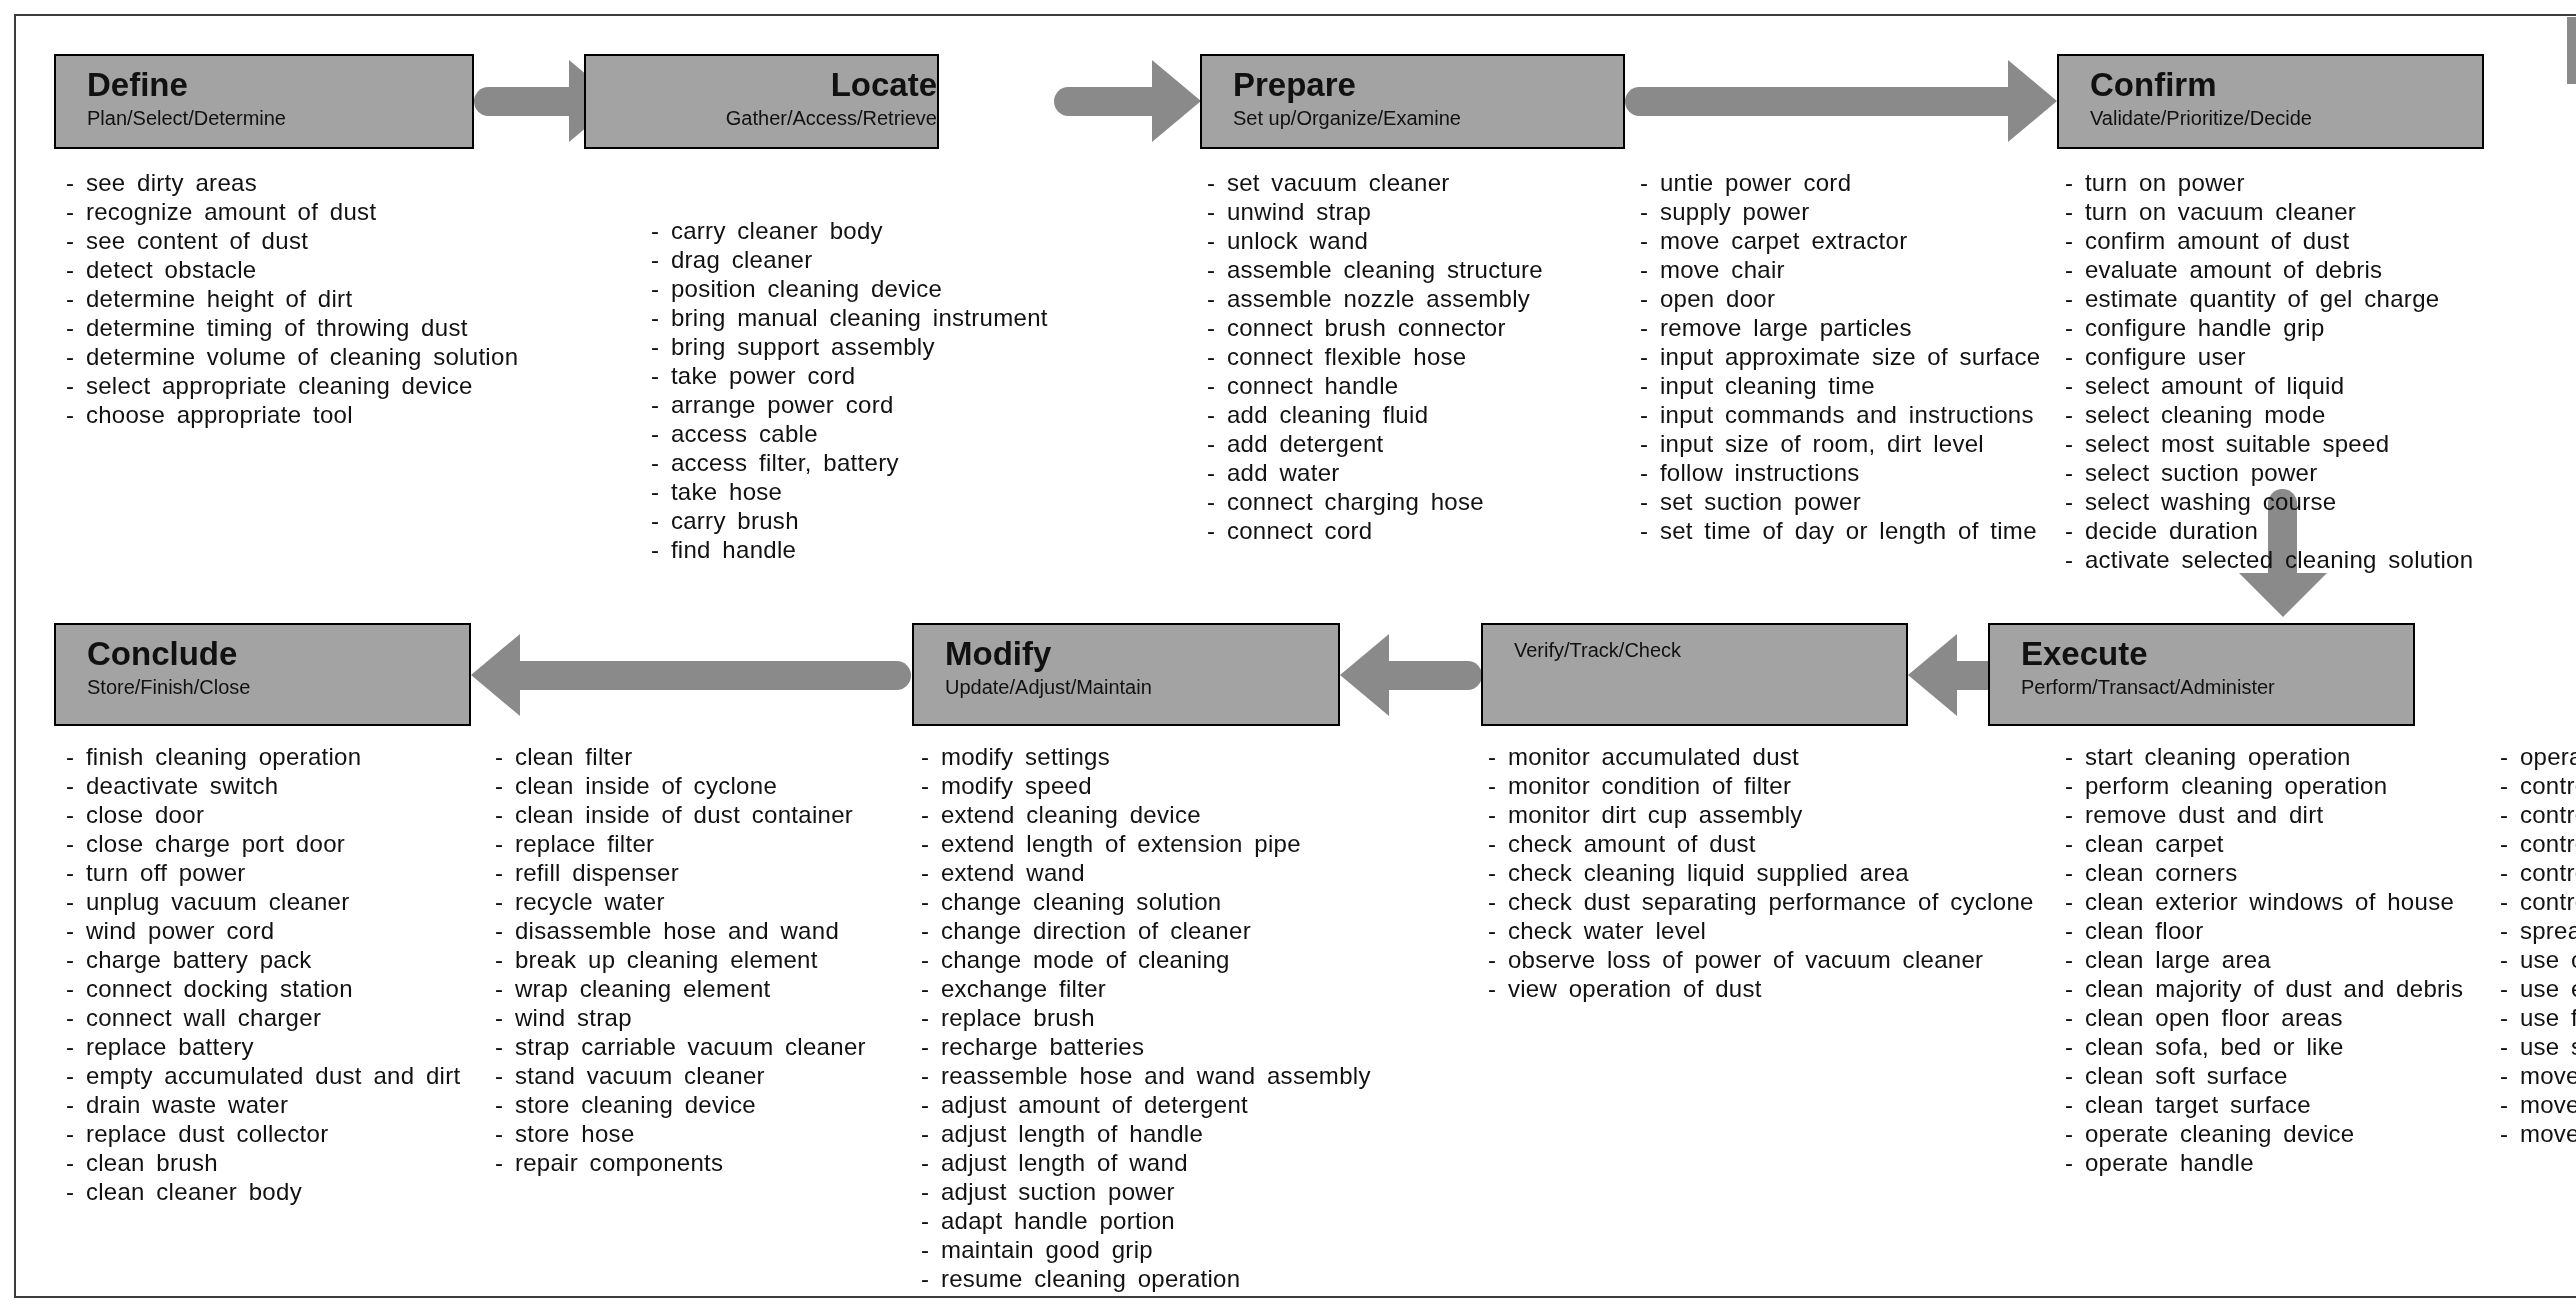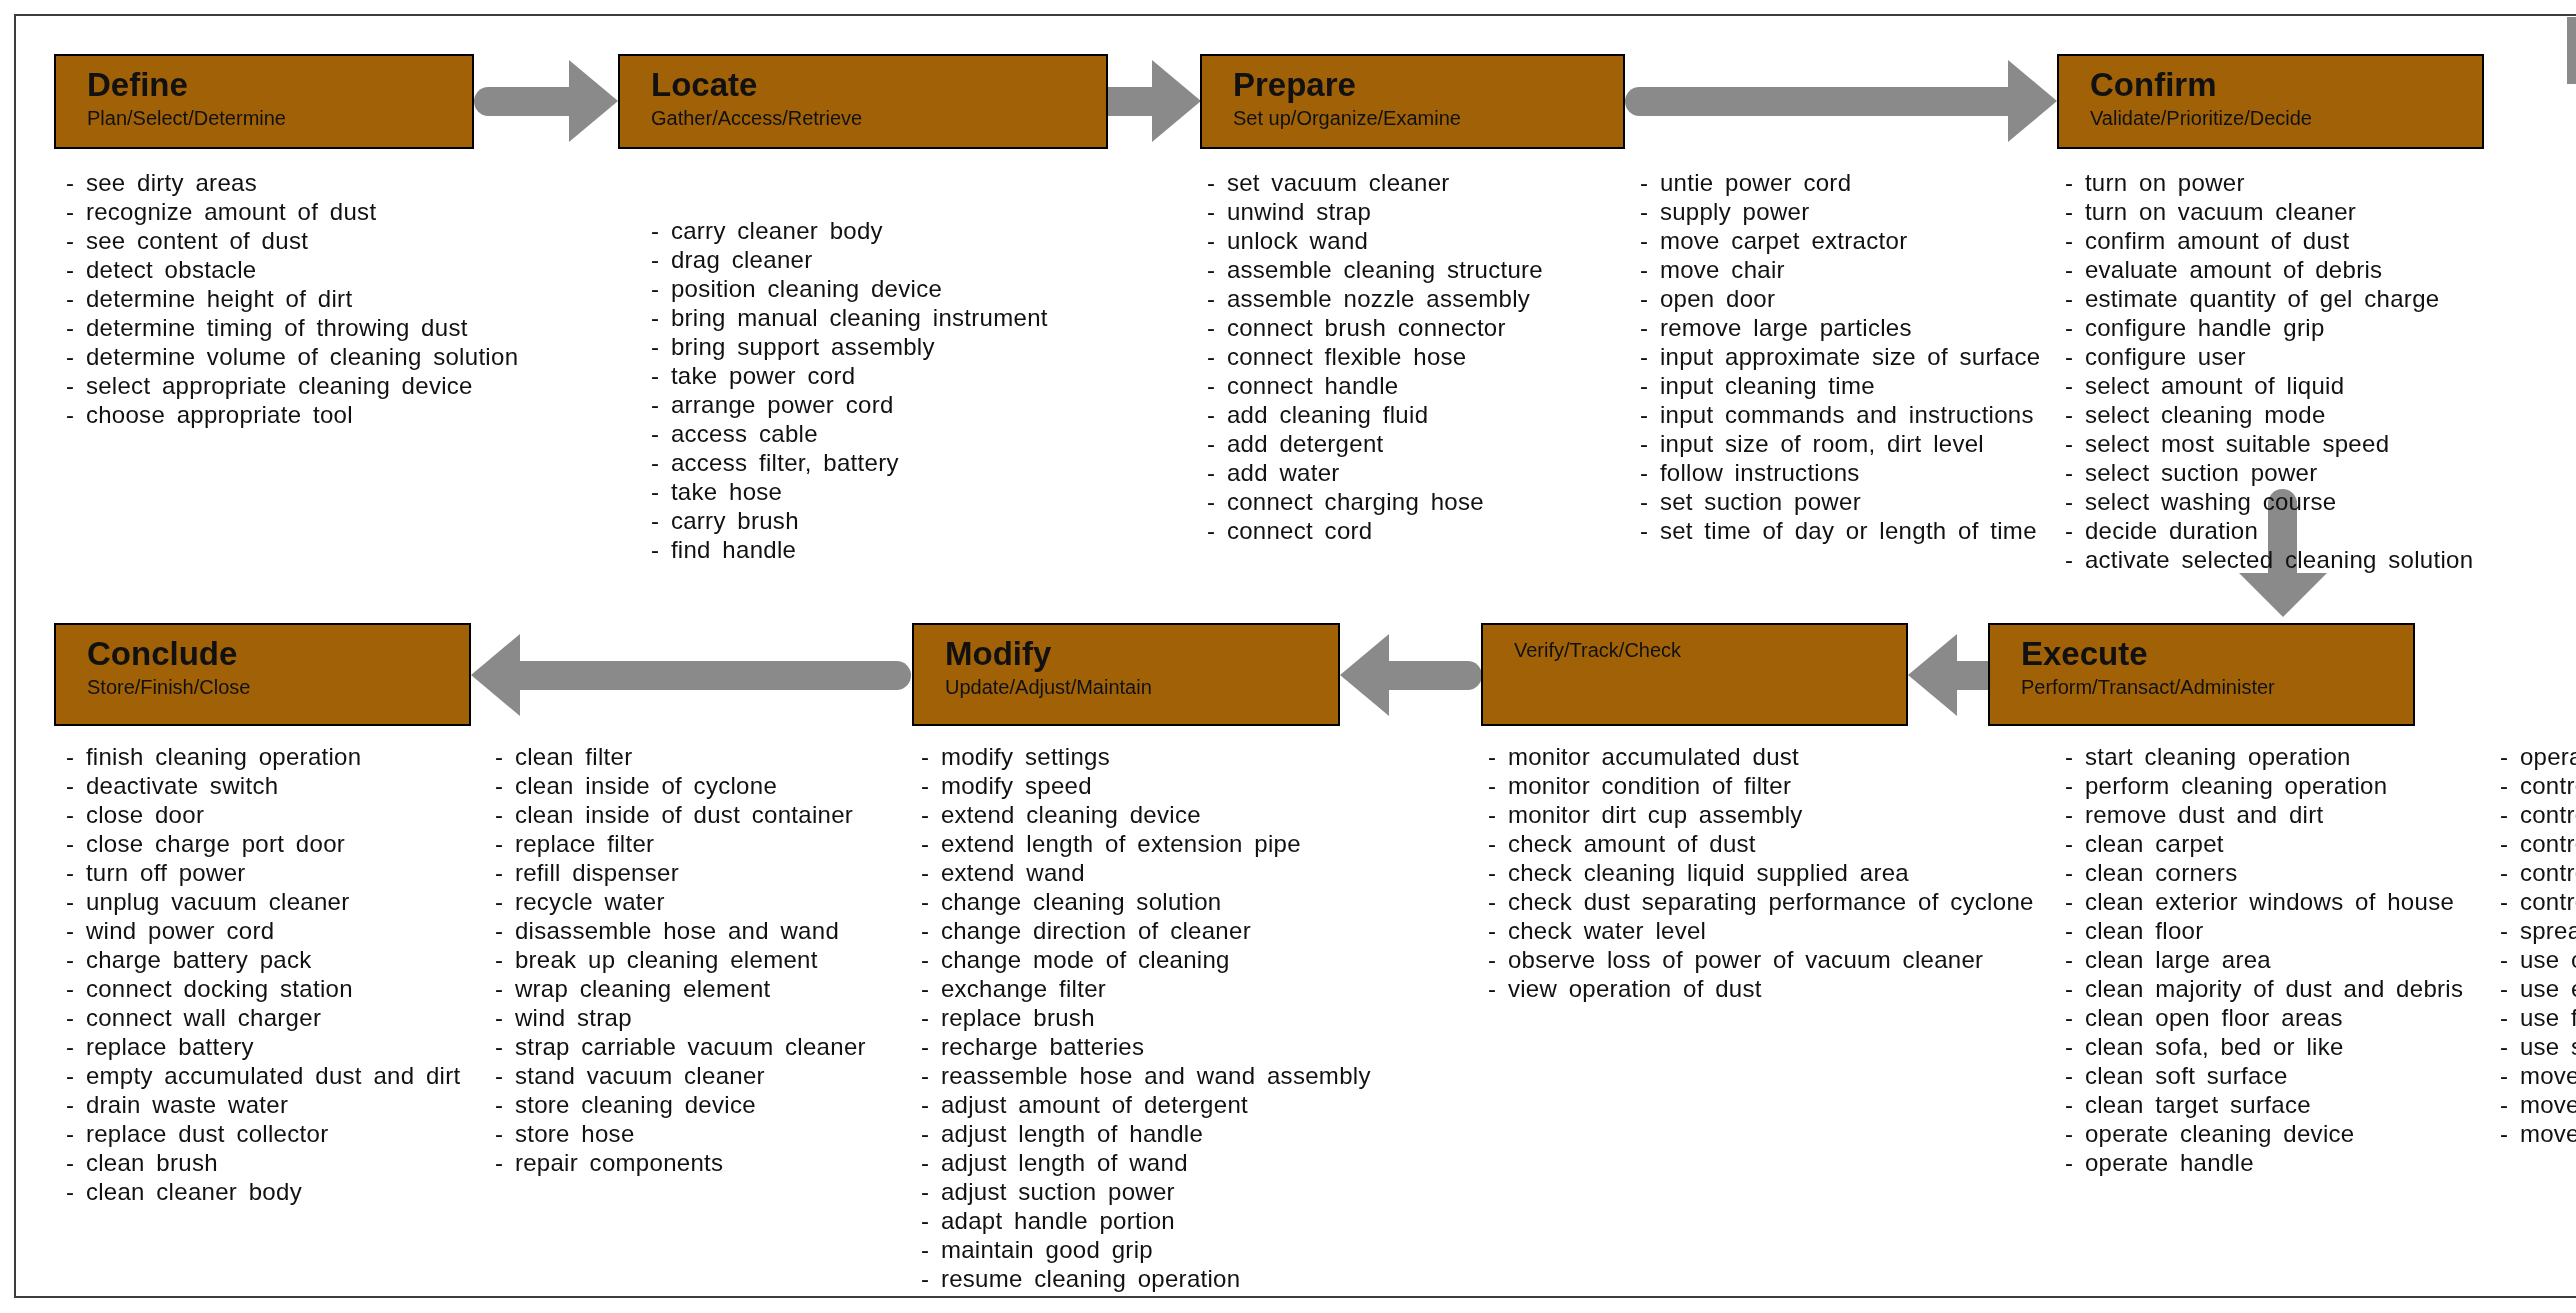--- a/index.html
+++ b/index.html
@@ -20,27 +20,27 @@
   .badge{
     position:absolute;left:2567px;top:16.5px;width:344px;height:67px;
     background:#8a8a8a;color:#ffffff;
     display:flex;align-items:center;justify-content:center;
     font-size:30px;letter-spacing:1.5px;white-space:nowrap;
     z-index:3;
   }
   
   .box{
     position:absolute;height:95px;
-    border:2.1px solid #000000;background:#a16207;box-sizing:border-box;
+    border:2.1px solid #000000;background:#a3a3a3;box-sizing:border-box;
     padding:11.3px 0 0 31px;z-index:2;
   }
   .box-title{font-size:33px;font-weight:bold;line-height:1.1;white-space:nowrap;}
   .box-subtitle{font-size:20px;margin-top:3.1px;white-space:nowrap;}
   #box-define {left:54px; top:54px; width:420px;}
-  #box-locate {left:618px;top:54px; width:490px;}
+  #box-locate {left:584px;top:54px; width:355px;text-align:right;}
   #box-prepare {left:1200px;top:54px; width:425px;}
   #box-confirm {left:2057px;top:54px; width:427px;}
   #box-conclude{left:54px; top:623px;width:417px;height:103px;}
   #box-modify {left:912px;top:623px;width:428px;height:103px;}
   #box-monitor {left:1481px;top:623px;width:427px;height:103px;}
   #box-execute {left:1988px;top:623px;width:427px;height:103px;}
   
   .list{position:absolute;z-index:2;}
   .list .item{
     font-size:24px;line-height:29px;white-space:nowrap;

